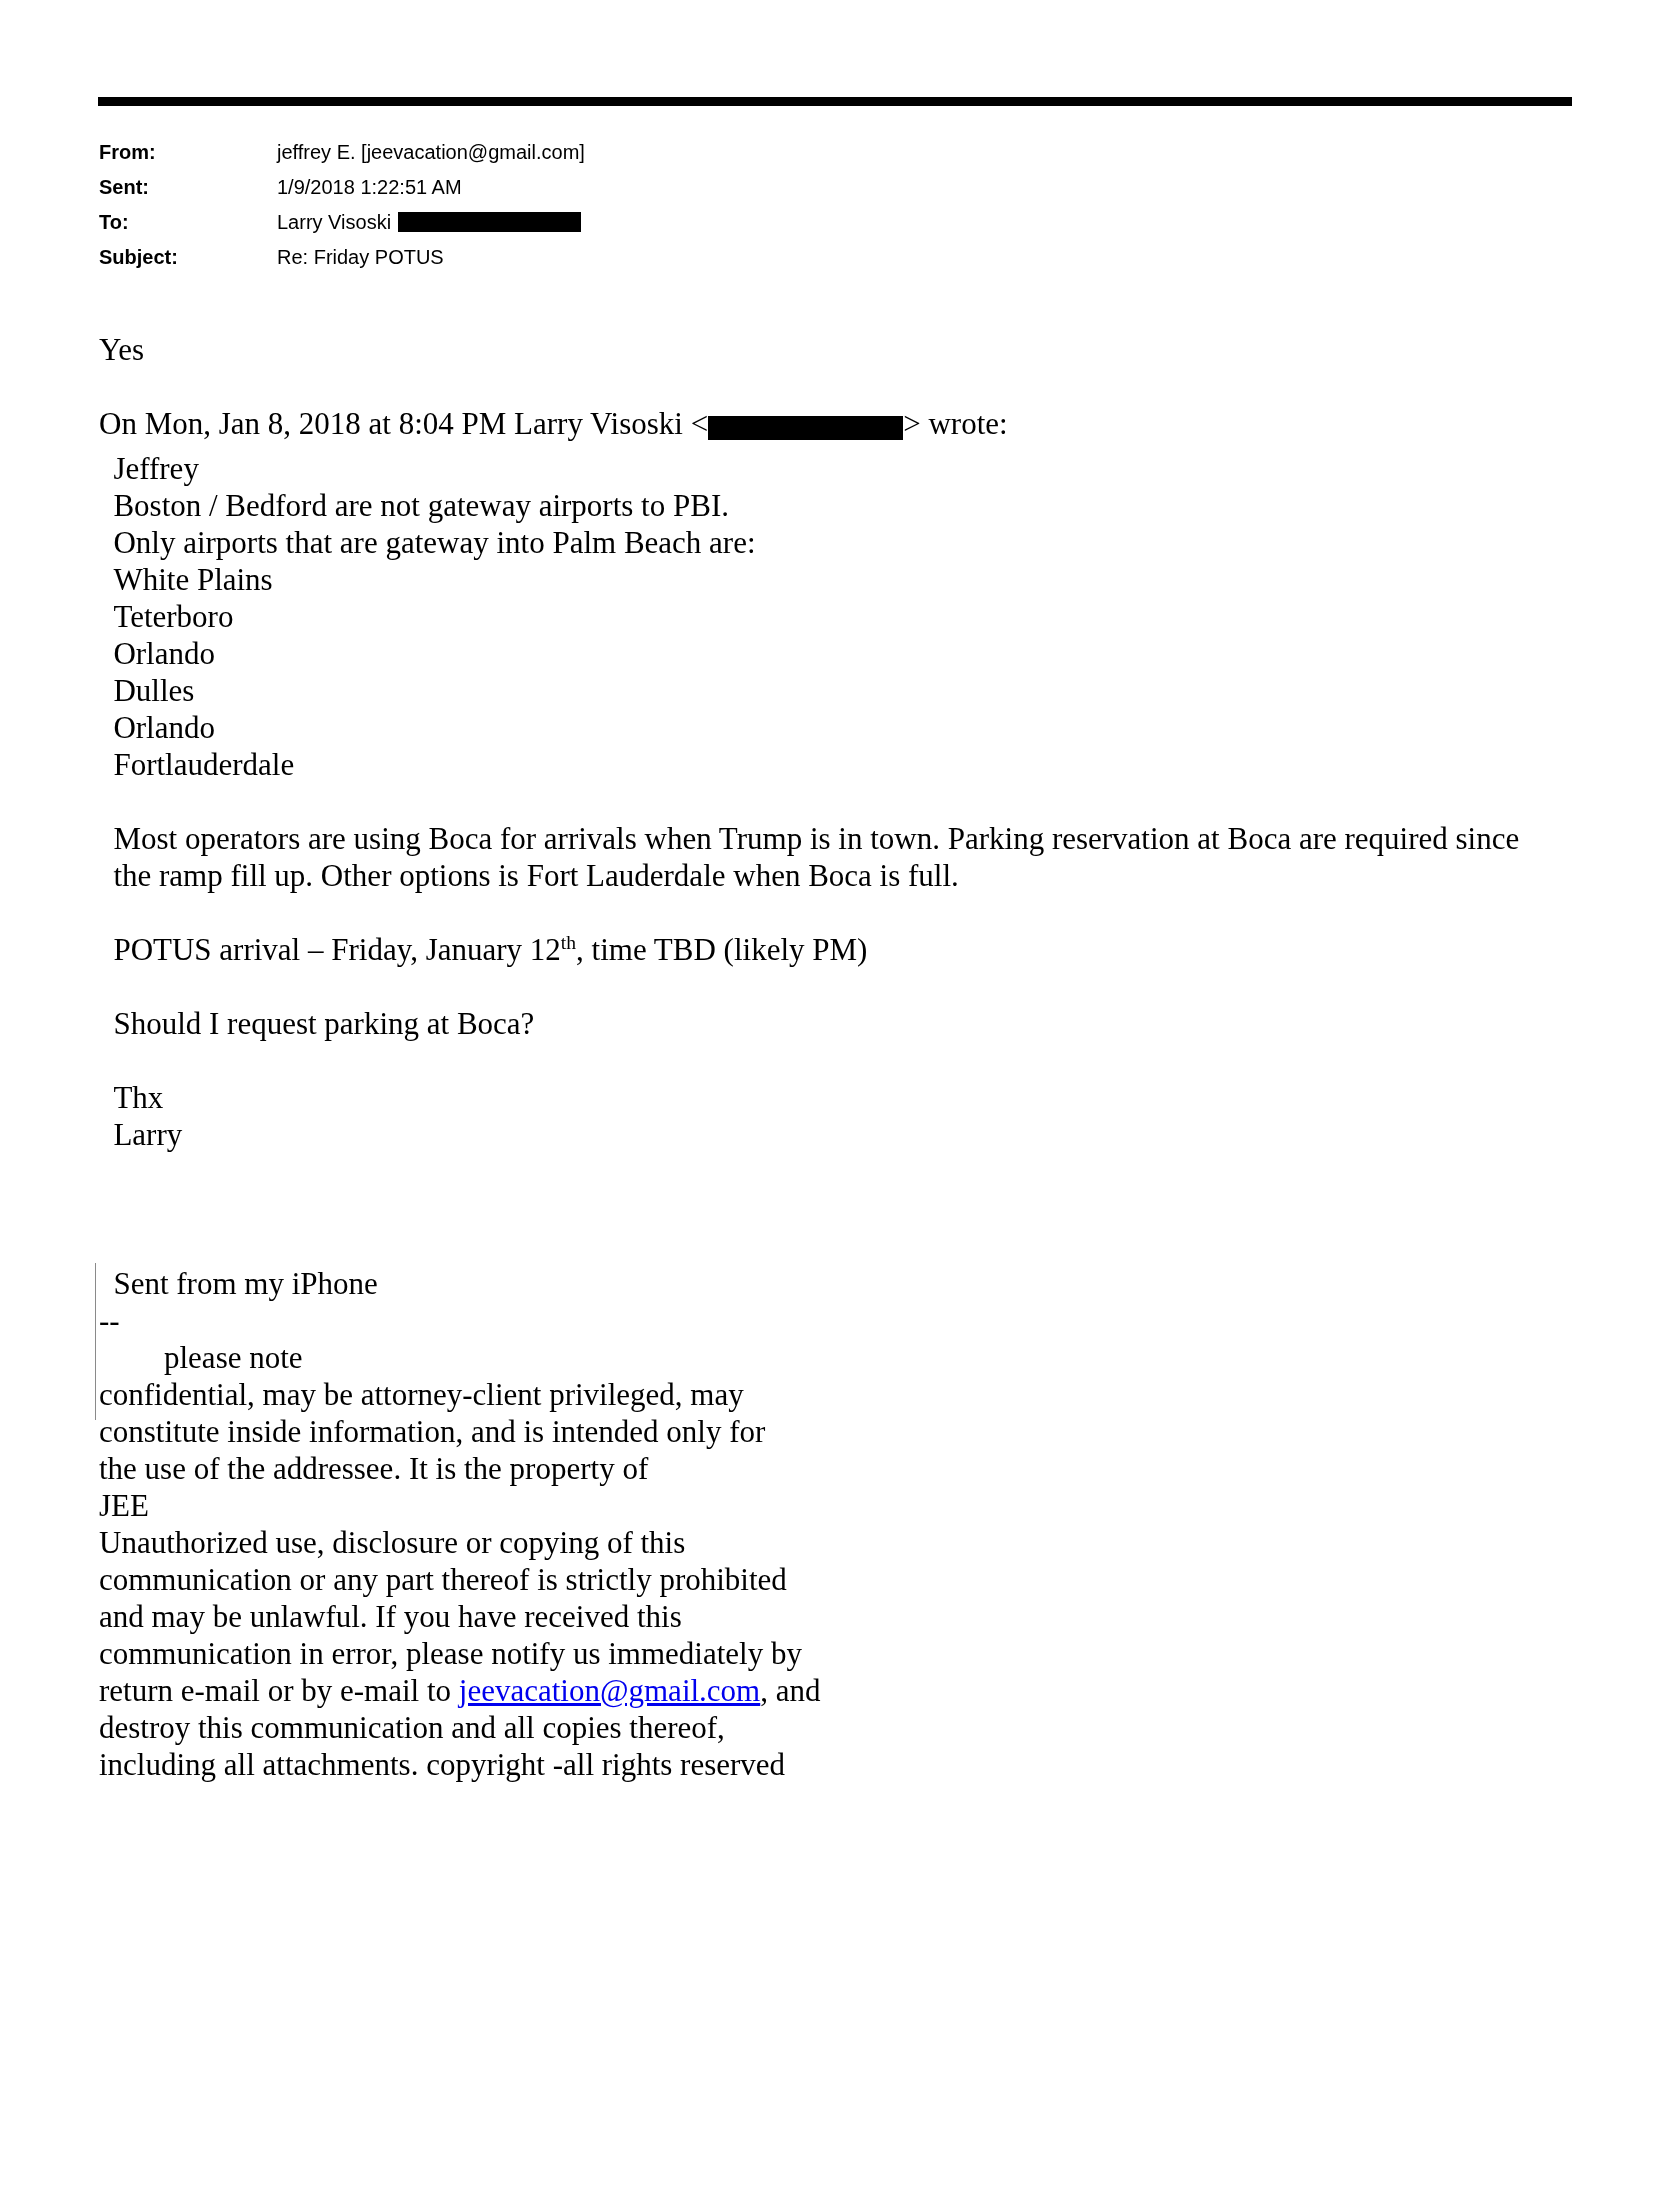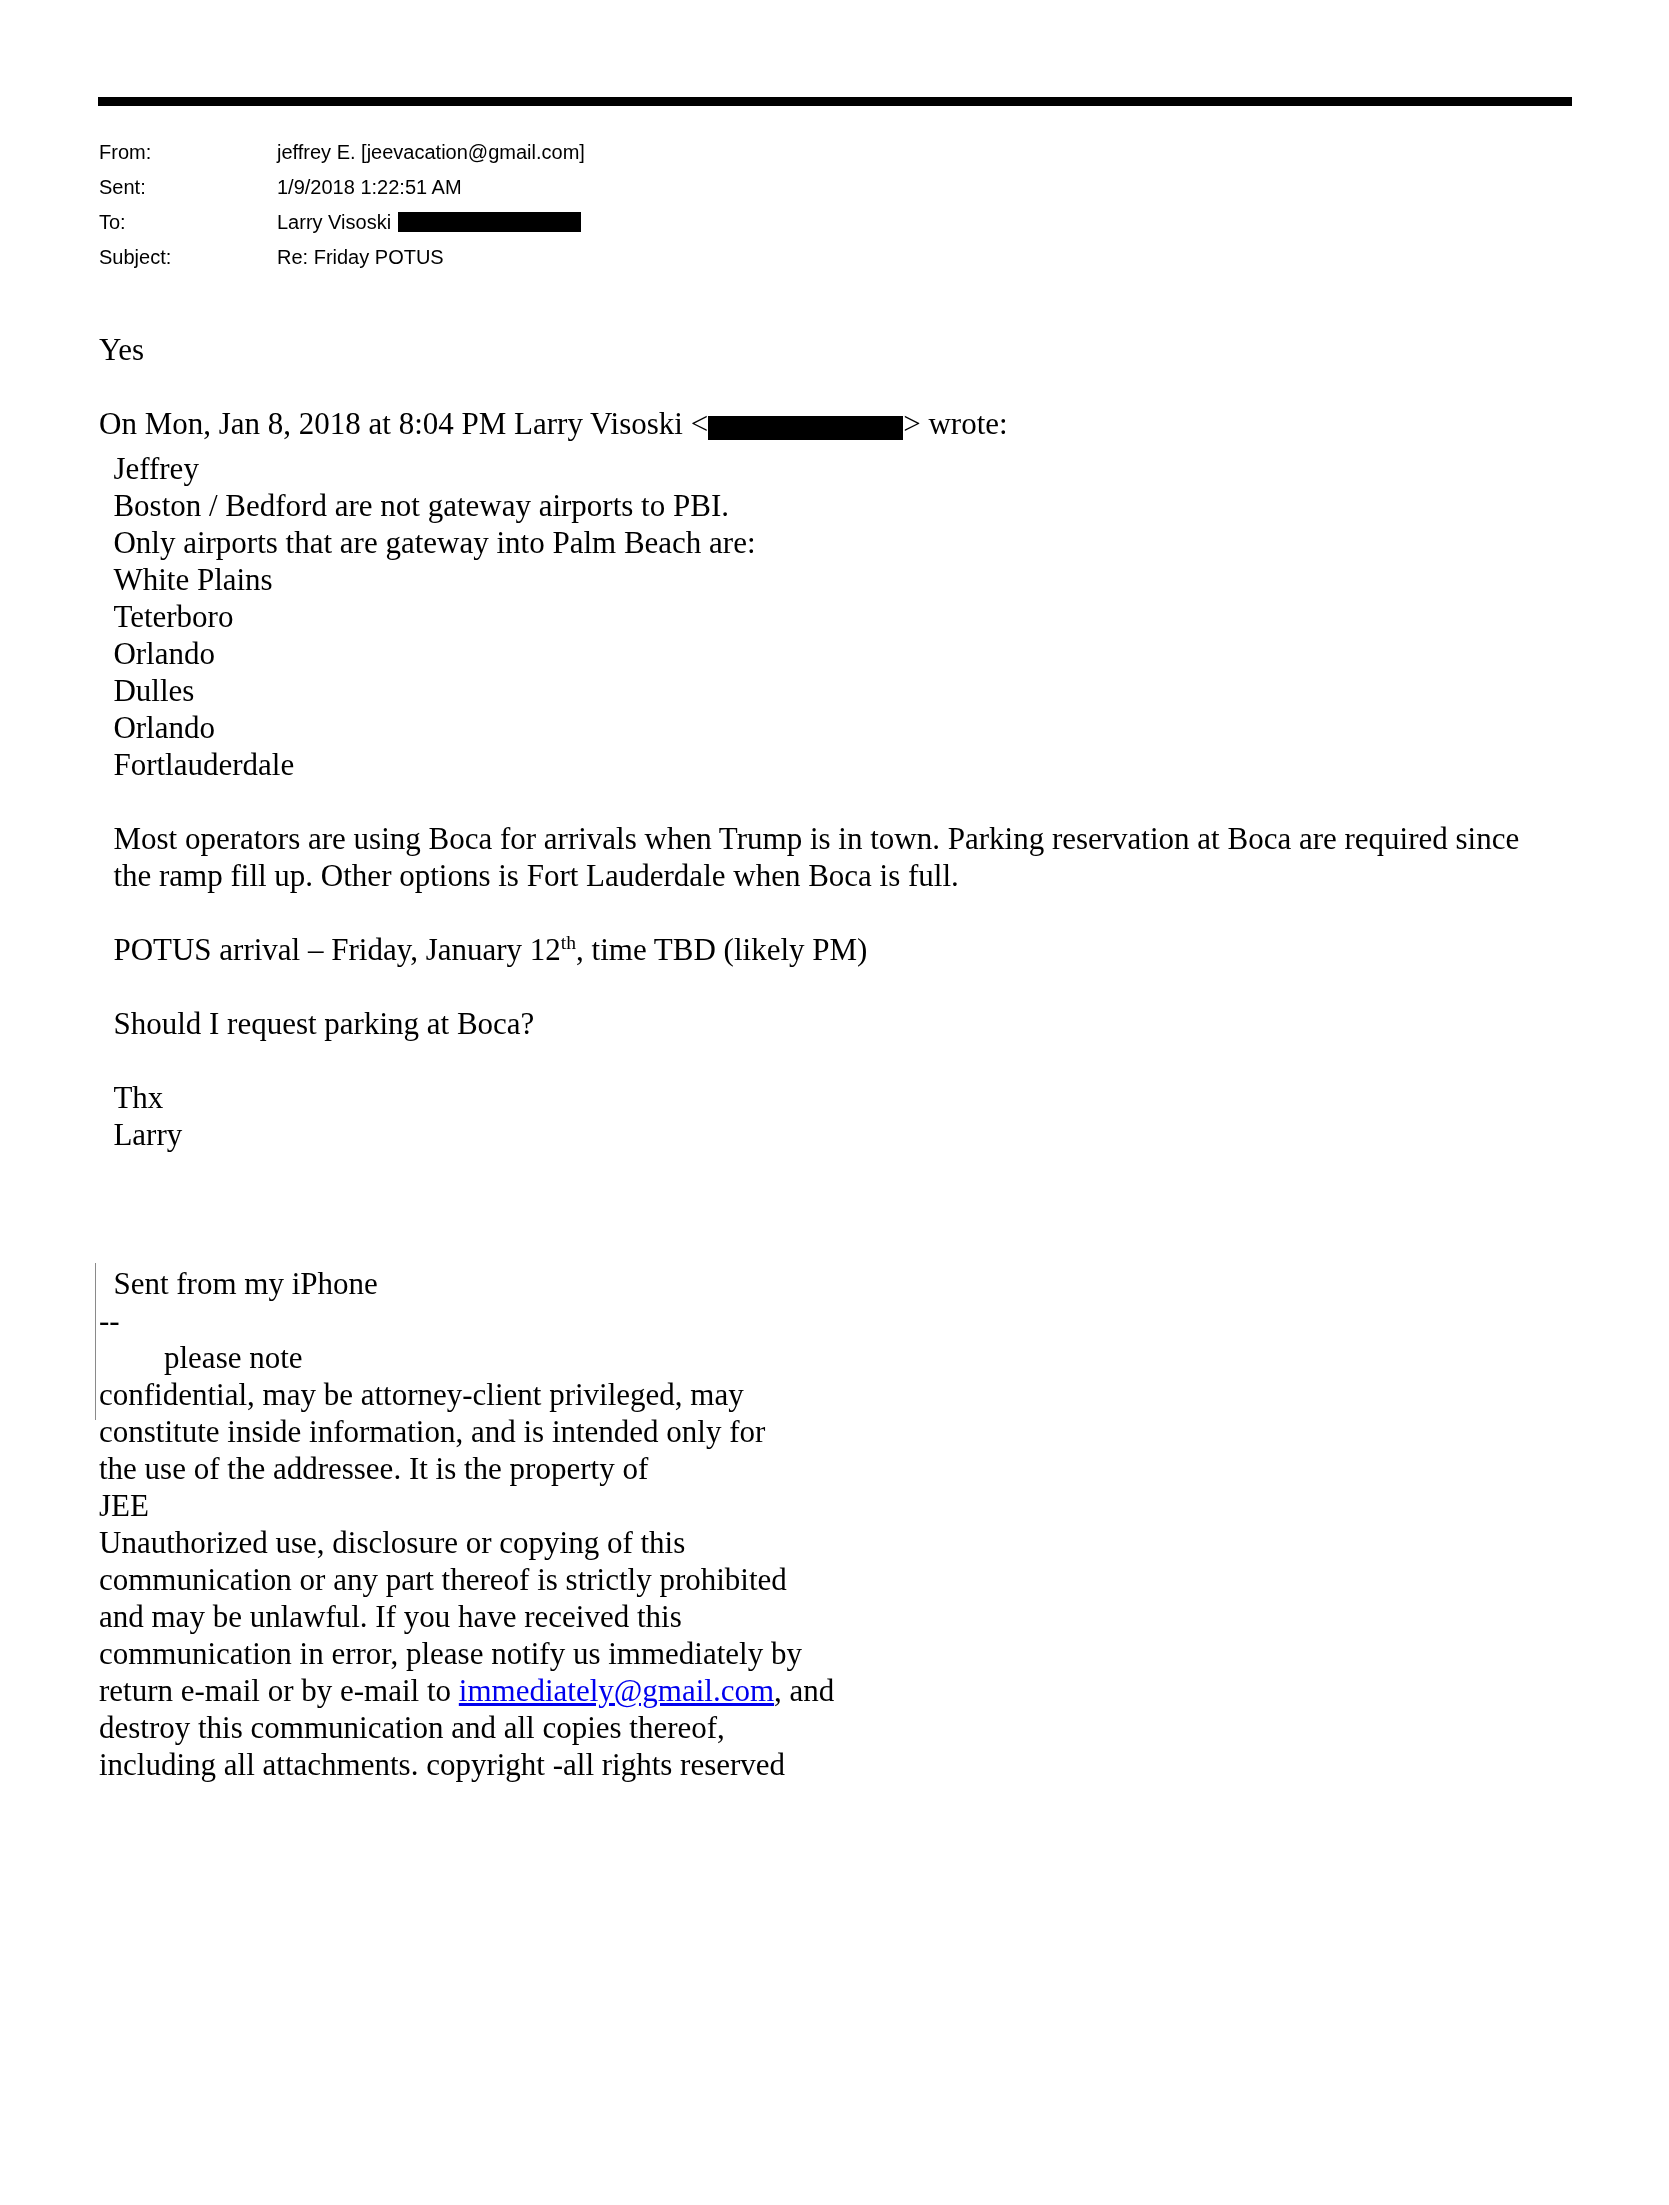--- a/index.html
+++ b/index.html
@@ -24,21 +24,21 @@
   }
   .mail-header {
     position: absolute;
     left: 99px;
     top: 135px;
     font-family: "Liberation Sans", sans-serif;
     font-size: 20px;
     line-height: 35px;
   }
   .hdr-row { display: flex; align-items: center; }
-  .hdr-label { width: 178px; font-weight: normal; }
+  .hdr-label { width: 178px; font-weight: bold; }
   .hdr-value { white-space: nowrap; }
   .redaction {
     display: inline-block;
     background: #000000;
     vertical-align: middle;
   }
   .redaction.to-bar { width: 183px; height: 19.6px; margin-left: 6.5px; position: relative; top: -2px; }
   .redaction.attr-bar { width: 195px; height: 23.6px; position: relative; top: 1.3px; }
   .mail-body {
     position: absolute;
@@ -139,21 +139,21 @@
 
     <div>
       <div>confidential, may be attorney-client privileged, may</div>
       <div>constitute inside information, and is intended only for</div>
       <div>the use of the addressee. It is the property of</div>
       <div>JEE</div>
       <div>Unauthorized use, disclosure or copying of this</div>
       <div>communication or any part thereof is strictly prohibited</div>
       <div>and may be unlawful. If you have received this</div>
       <div>communication in error, please notify us immediately by</div>
-      <div><span>return e-mail or by e-mail to </span><span class="email-link">immediately@gmail.com</span><span>, and</span></div>
+      <div><span>return e-mail or by e-mail to </span><span class="email-link">jeevacation@gmail.com</span><span>, and</span></div>
       <div>destroy this communication and all copies thereof,</div>
       <div>including all attachments. copyright -all rights reserved</div>
     </div>
 
   </div>
 
 
 </div>
 
 

